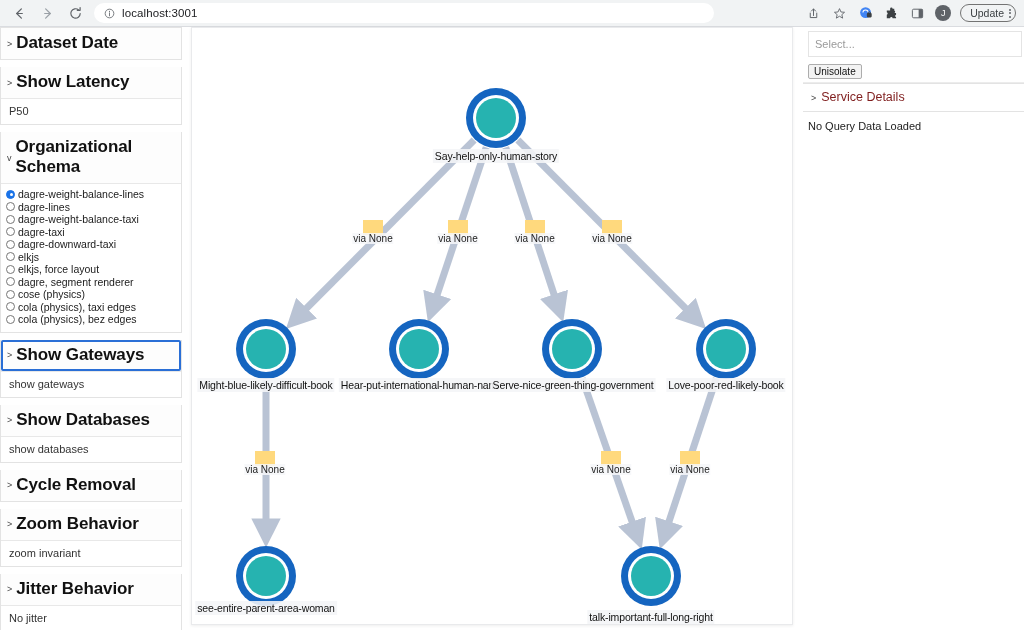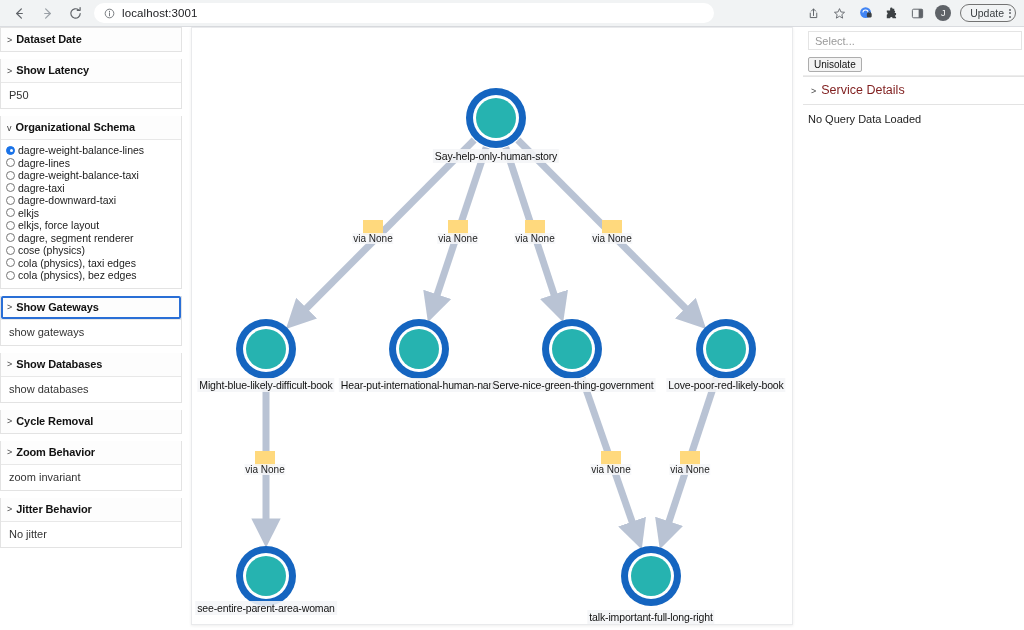--- a/index.html
+++ b/index.html
@@ -80,21 +80,21 @@
   }
   .panel { border: 1px solid #e3e3e3; border-top: none; background: #fff; }
   .panel:first-child { border-top: 1px solid #e3e3e3; }
   .panel-head {
     display: flex; align-items: center; gap: 4px;
     padding: 5px 6px 6px 6px;
     background: #fdfdfd;
   }
   .panel-head.focused { outline: 2px solid #2a6fd6; outline-offset: -2px; border-radius: 2px; }
   .chev { font-size: 9px; color: #444; line-height: 1; transform: translateY(1px); }
-  .panel-title { font-size: 11px; font-weight: bold; color: #111; letter-spacing: -0.1px; }
+  .panel-title { font-size: 17px; font-weight: bold; color: #111; letter-spacing: -0.1px; }
   .panel-body {
     border-top: 1px solid #e8e8e8;
     padding: 6px 8px 7px 8px;
     font-size: 11px; color: #333;
   }
   .panel-gap { height: 7px; }
   .radio-list { padding: 4px 6px 6px 5px; border-top: 1px solid #e8e8e8; }
   .radio-row { display: flex; align-items: center; gap: 3px; height: 12.5px; }
   .radio-mark {
     width: 9px; height: 9px; border-radius: 50%;
@@ -156,21 +156,21 @@
   }
 
   
   .rightpane {
     position: absolute; left: 803px; top: 0;
     width: 221px; height: 603px;
     background: #ffffff;
   }
   .select-box {
     margin: 4px 2px 0 5px;
-    height: 19px;
+    height: 26px;
     border: 1px solid #e4e4e4;
     background: #fff;
     display: flex; align-items: center;
     padding: 0 6px;
     font-size: 11px; color: #9a9a9a;
   }
   .unisolate-row { padding: 4px 0 3px 5px; border-bottom: 1px solid #ececec; }
   .unisolate-btn {
     display: inline-block;
     font-size: 10px; color: #111;

